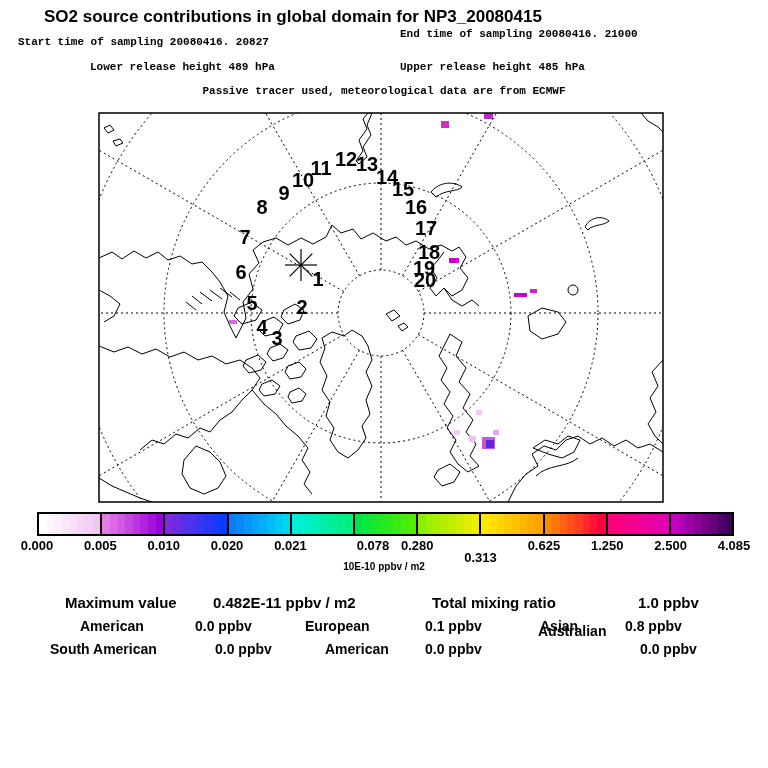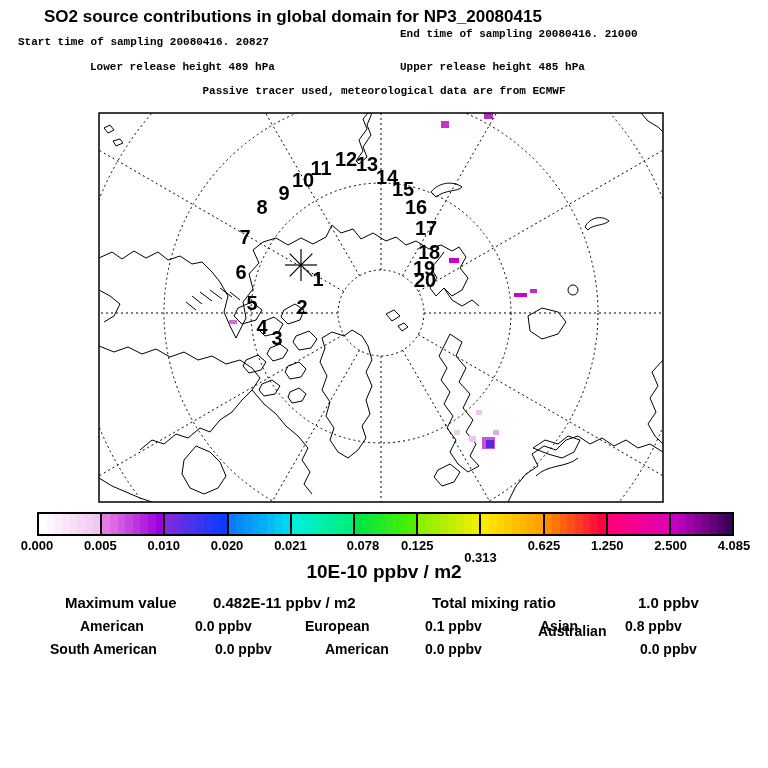--- a/index.html
+++ b/index.html
@@ -18,21 +18,21 @@
     position:absolute;left:37px;top:512px;width:693px;height:20px;
     display:flex;border:2px solid #000;box-sizing:content-box;
   }
   .cb-seg{flex:1 1 0;display:flex;}
   .cb-seg + .cb-seg{border-left:2px solid #000;}
   .cb-step{flex:1 1 0;}
   .cb-label{
     position:absolute;top:538px;transform:translateX(-50%);
     font-size:13px;font-weight:bold;
   }
-  .units{top:561px;font-size:19px;font-weight:bold;}
+  .units{top:561px;font-size:10px;font-weight:bold;}
   .stat{font-weight:bold;}
   .stat.r1{font-size:15px;}
   .stat.r2{font-size:14px;}
 </style>
 </head>
 <body>
 
 <div class="hdr">
   <div class="abs title" style="left:8px;top:7px;margin-left:36px;">SO2 source contributions in global domain for NP3_20080415</div>
   <span class="abs hline" style="left:18px;top:36px;">Start time of sampling 20080416. 20827</span>
@@ -258,22 +258,22 @@
       <div class="cb-step" style="background: rgb(79, 0, 107);"></div>
       <div class="cb-step" style="background: rgb(60, 0, 92);"></div>
     </div>
   </div>
 <div id="cb-labels">
     <span class="cb-label" style="left: 37px;">0.000</span>
     <span class="cb-label" style="left: 100.364px;">0.005</span>
     <span class="cb-label" style="left: 163.727px;">0.010</span>
     <span class="cb-label" style="left: 227.091px;">0.020</span>
     <span class="cb-label" style="left: 290.455px;">0.021</span>
-    <span class="cb-label" style="left: 363px;">0.078</span>
-    <span class="cb-label" style="left: 417.182px;">0.125</span>
+    <span class="cb-label" style="left: 373px;">0.078</span>
+    <span class="cb-label" style="left: 417.182px;">0.280</span>
     <span class="cb-label" style="left: 480.545px; margin-top: 12px;">0.313</span>
     <span class="cb-label" style="left: 543.909px;">0.625</span>
     <span class="cb-label" style="left: 607.273px;">1.250</span>
     <span class="cb-label" style="left: 670.636px; text-align: center;">2.500</span>
     <span class="cb-label" style="left: 734px;">4.085</span>
   </div>
 <div class="abs units center-line">10E-10 ppbv / m2</div>
 
 <div id="stats">
     <span class="abs stat r1" style="left: 65px; top: 594px;">Maximum value</span>

